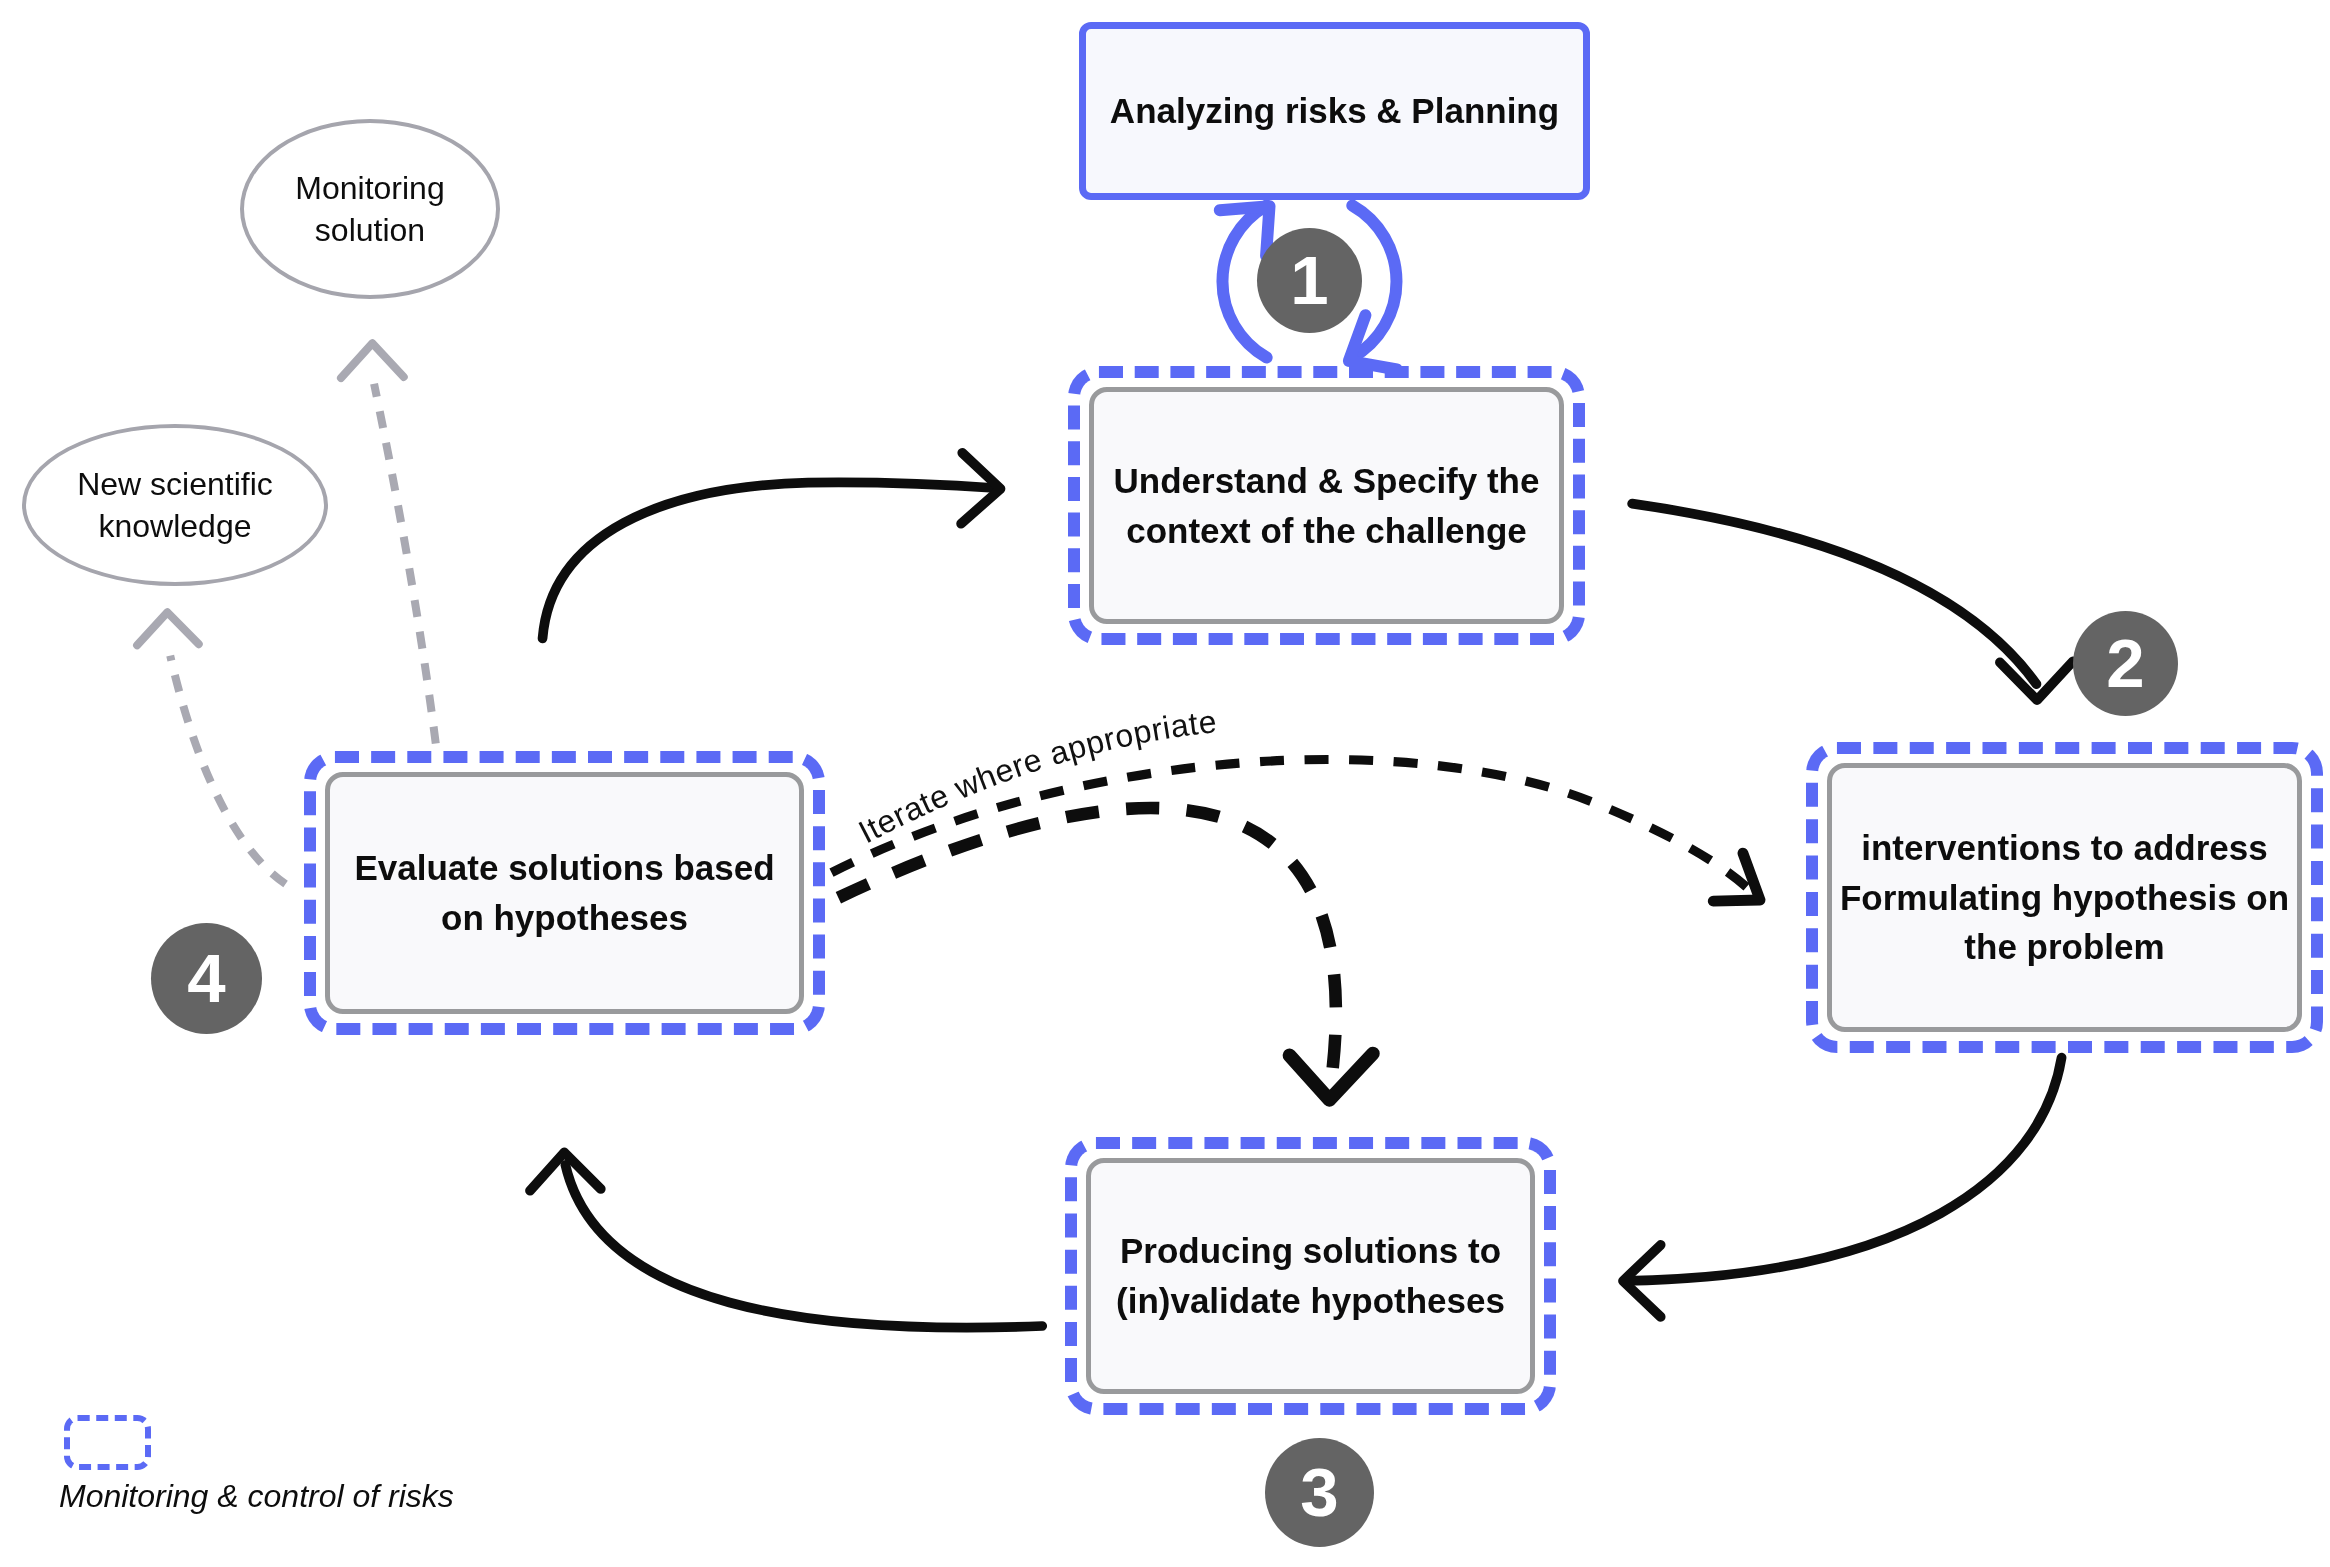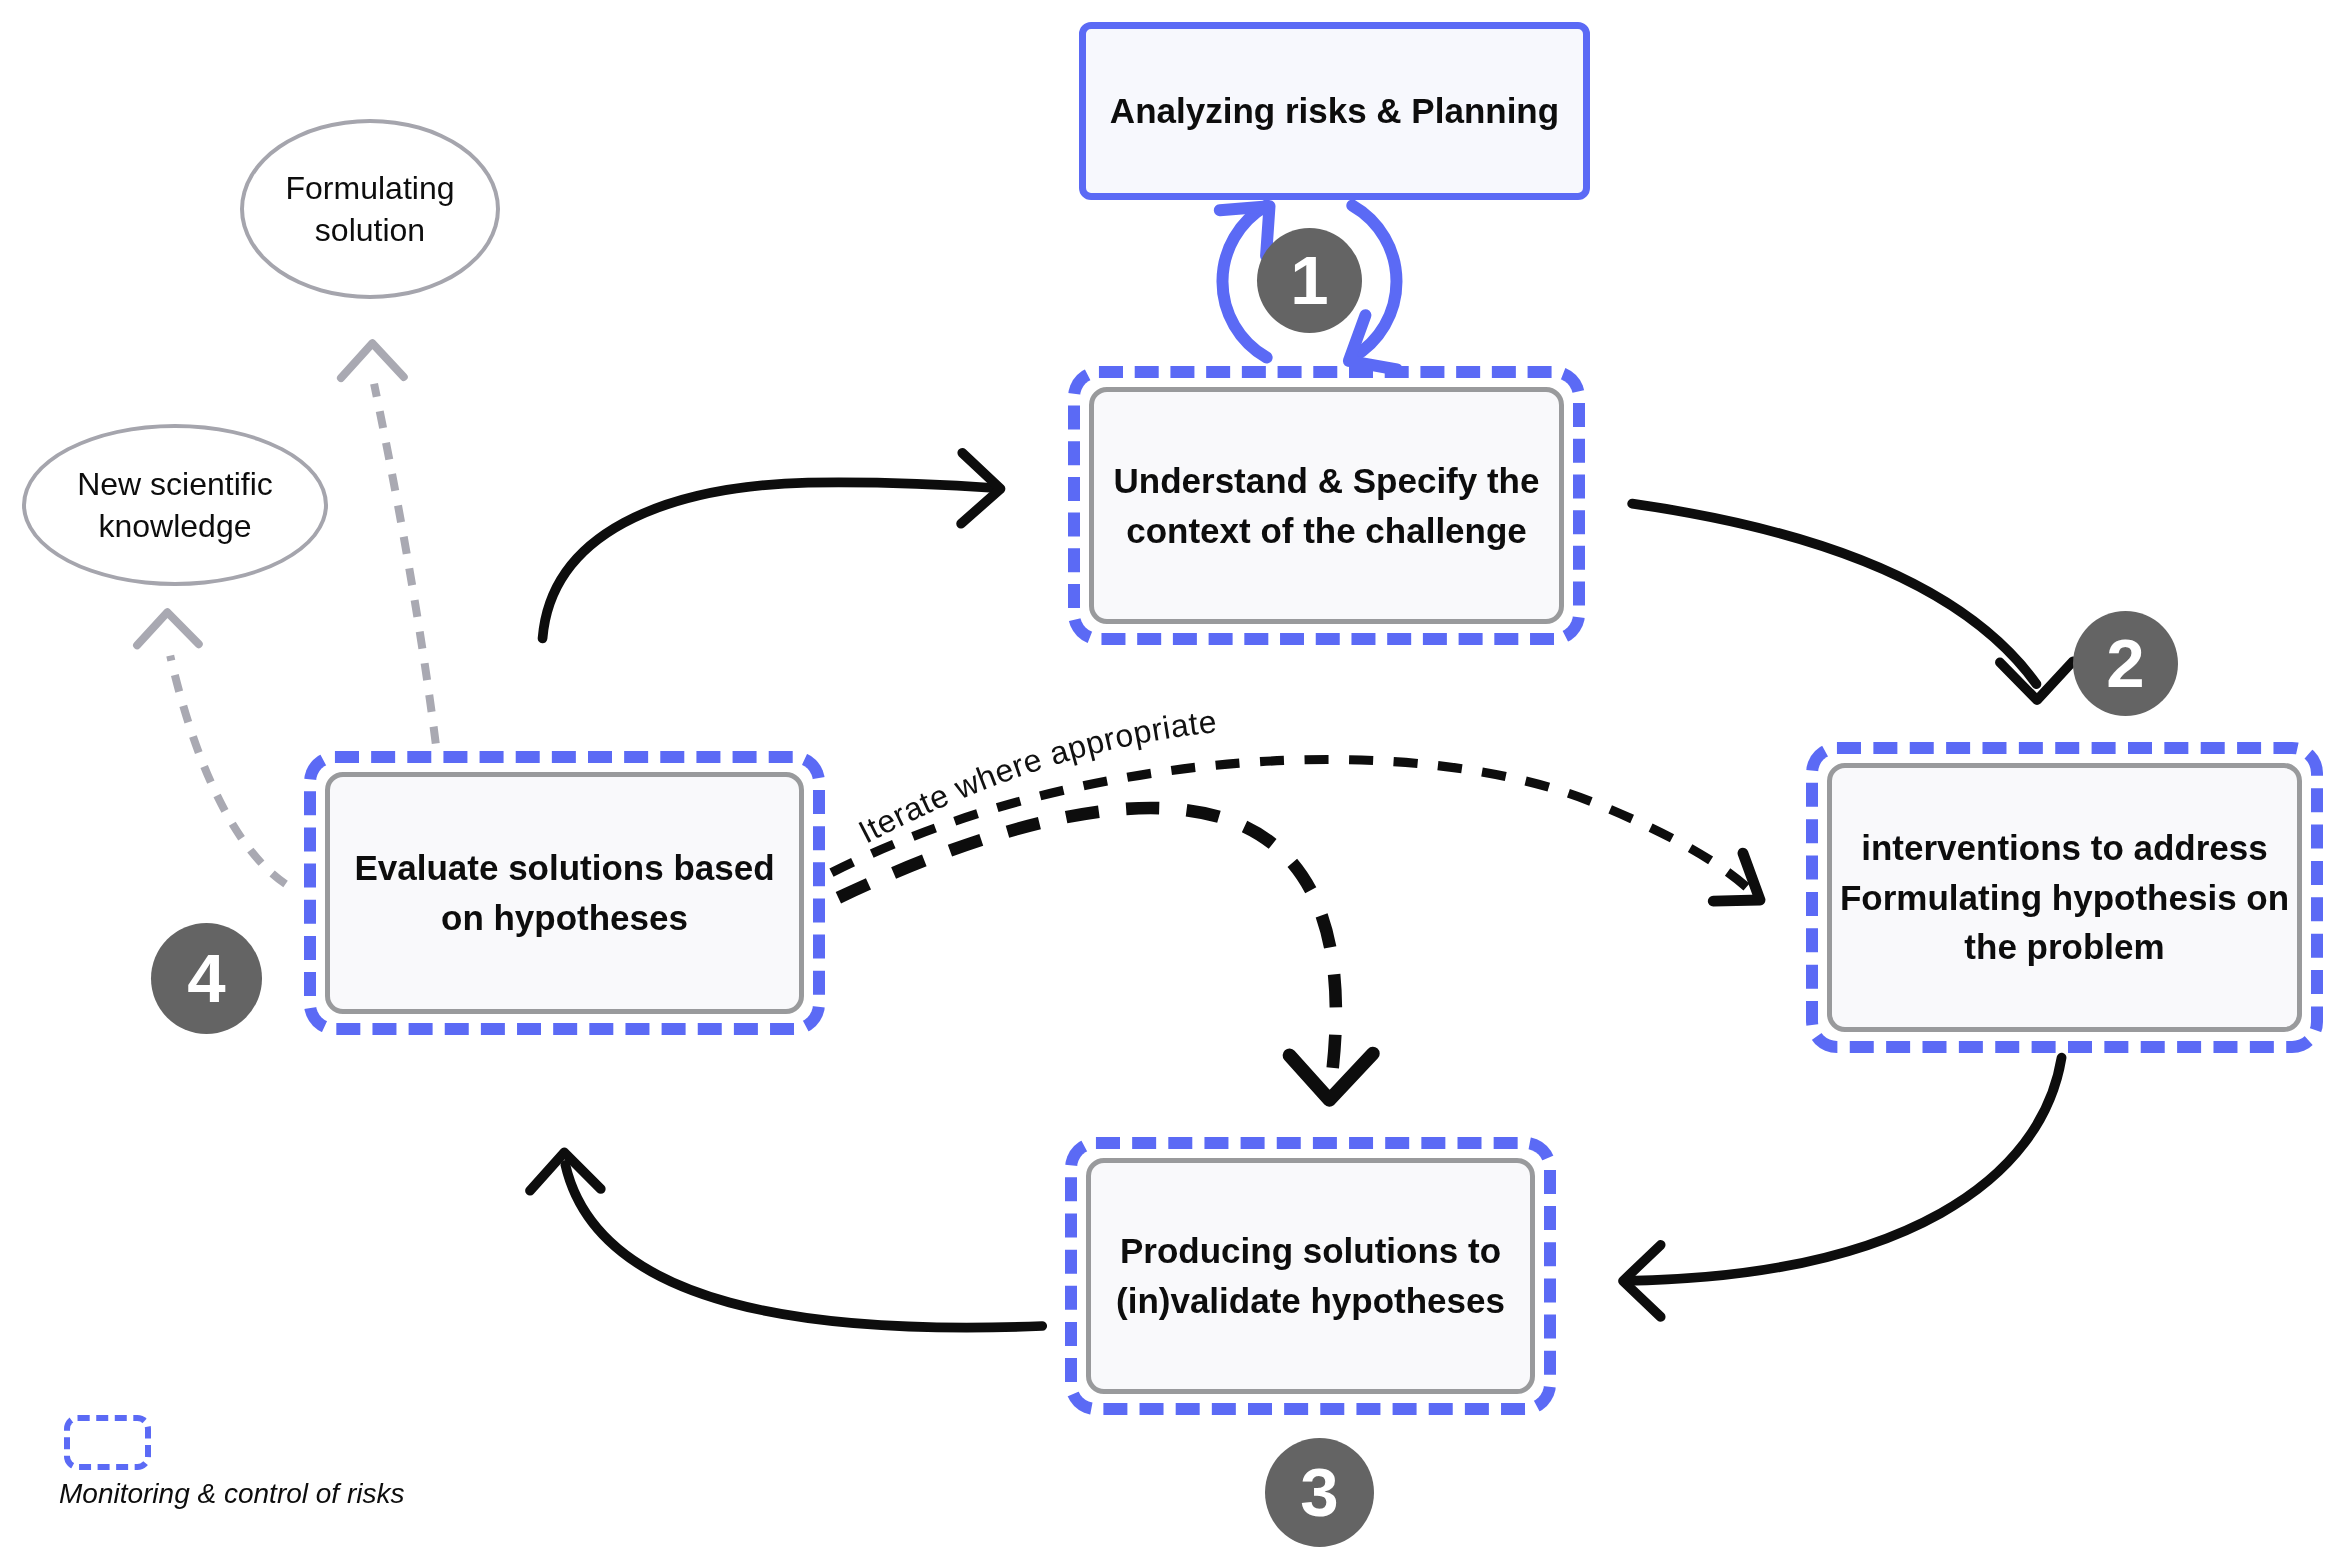--- a/index.html
+++ b/index.html
@@ -56,21 +56,21 @@
     font-size:32px;line-height:1.32;z-index:2;
   }
   .oval.operational{left:240px;top:119px;width:260px;height:180px;}
   .oval.knowledge{left:22px;top:424px;width:306px;height:162px;}
   
   .legend-swatch{
     position:absolute;left:64px;top:1415px;width:87px;height:55px;box-sizing:border-box;
     border:6.3px dashed var(--blue);border-radius:13.7px;z-index:2;
   }
   .legend-caption{
-    position:absolute;left:59px;top:1478px;font-size:28px;font-style:italic;z-index:2;
+    position:absolute;left:59px;top:1478px;font-size:32px;font-style:italic;z-index:2;
   }
   .iterate-text{font-size:56px;letter-spacing:1px;fill:#111;}
 </style>
 </head>
 <body>
 
 <div class="canvas">
 
   <svg class="arrow-layer" width="2330" height="1567" viewBox="0 0 4080 2744">
 
@@ -156,21 +156,21 @@
     <span>2</span>
   </div>
   <div class="num n3">
     <span>3</span>
   </div>
   <div class="num n4">
     <span>4</span>
   </div>
 
   <div class="oval operational">
-    <div>Formulating</div>
+    <div>Monitoring</div>
     <div>solution</div>
   </div>
   <div class="oval knowledge">
     <div>New scientific</div>
     <div>knowledge</div>
   </div>
 
   <div class="legend-swatch"></div>
   <div class="legend-caption">Monitoring &amp; control of risks</div>
 

